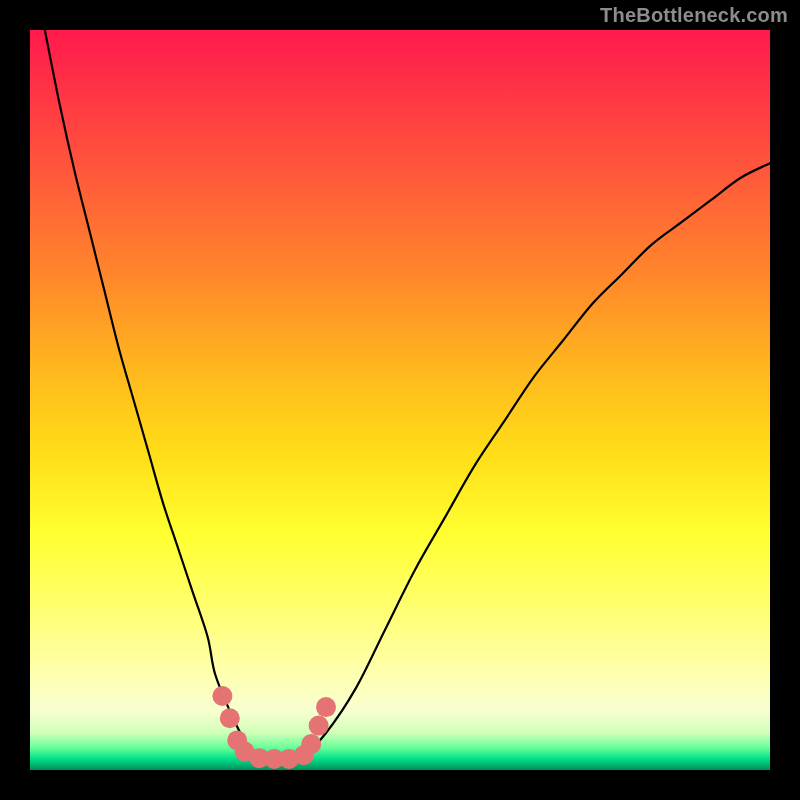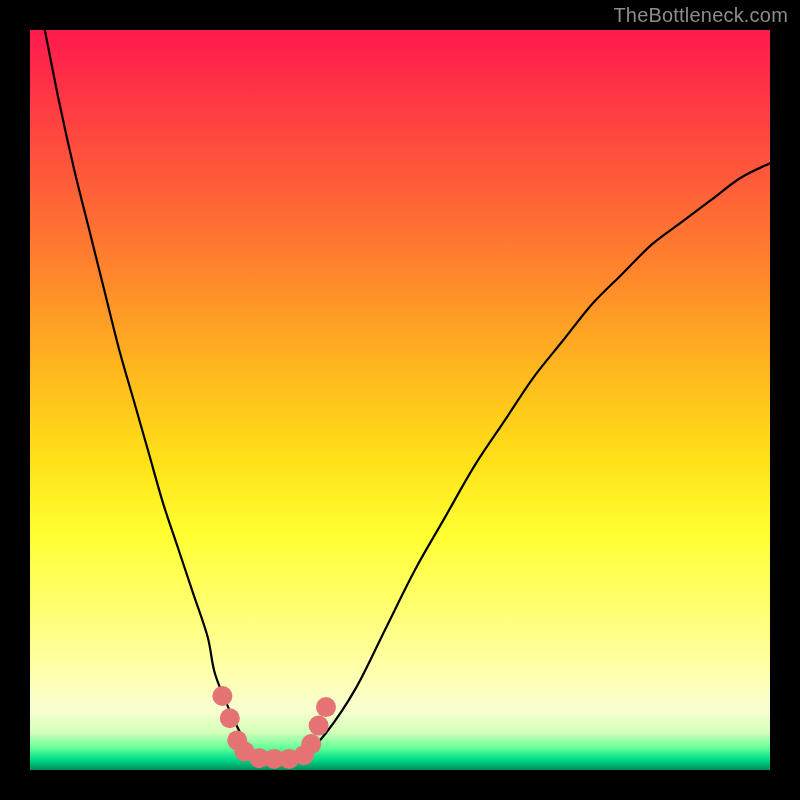--- a/index.html
+++ b/index.html
@@ -57,21 +57,21 @@
     left: 0;
     width: 740px;
     height: 740px;
   }
   .watermark {
     position: absolute;
     top: 4px;
     right: 12px;
     color: #8c8c8c;
     font-size: 20px;
-    font-weight: 400;
+    font-weight: 700;
     letter-spacing: 0.2px;
   }
 </style>
 </head>
 <body>
 
 <div class="frame">
 
   <div class="plot-area">
     <div class="gradient-bg"></div>

